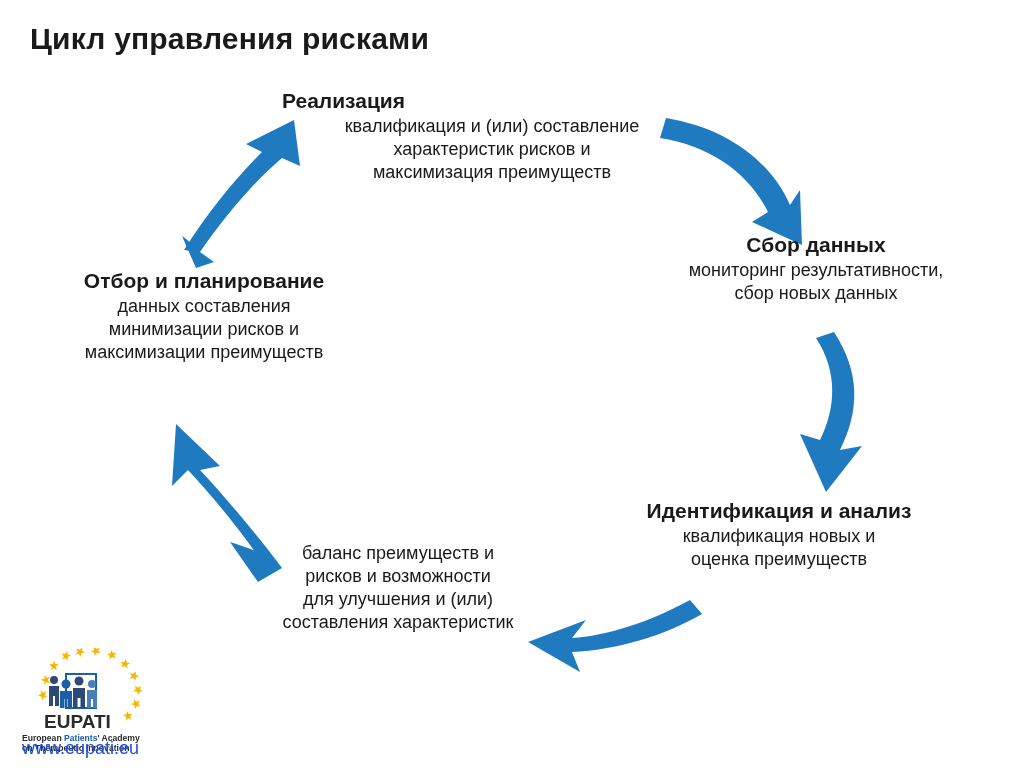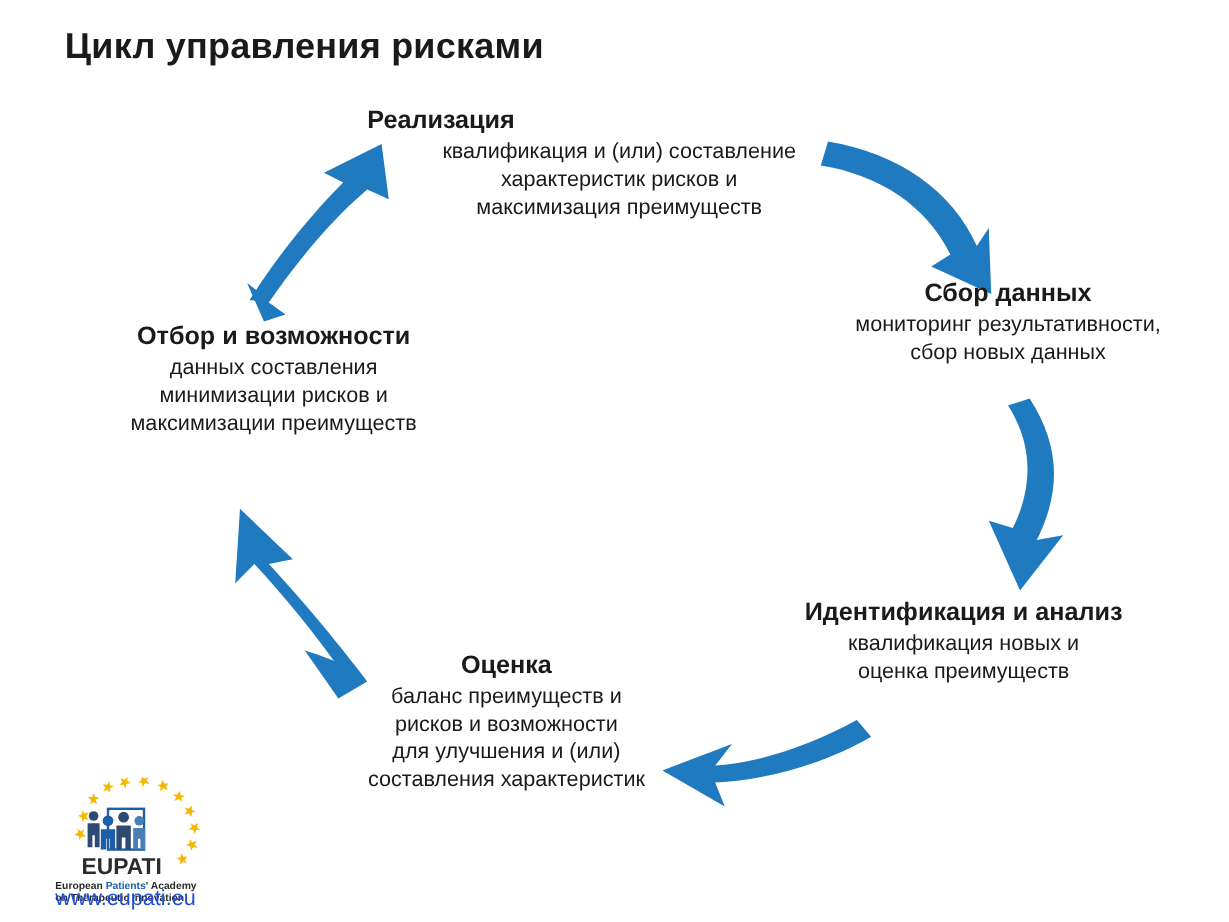--- a/index.html
+++ b/index.html
@@ -8,21 +8,20 @@
     height: 768px;
     background: #ffffff;
     font-family: "Liberation Sans", sans-serif;
     overflow: hidden;
   }
   #slide {
     position: relative;
     width: 936px;
     height: 768px;
     background: #ffffff;
-    margin-left: 24px;
   }
   #title {
     position: absolute;
     left: 30px;
     top: 22px;
     font-size: 30px;
     font-weight: bold;
     color: #1a1a1a;
     letter-spacing: 0.2px;
   }
@@ -118,29 +117,28 @@
     <div class="desc">сбор новых данных</div>
   </div>
 
   <div class="node" id="node-identification">
     <div class="heading">Идентификация и анализ</div>
     <div class="desc">квалификация новых и</div>
     <div class="desc">оценка преимуществ</div>
   </div>
 
   <div class="node" id="node-evaluation">
-    <div class="heading">Оценка</div>
     <div class="desc">баланс преимуществ и</div>
     <div class="desc">рисков и возможности</div>
     <div class="desc">для улучшения и (или)</div>
     <div class="desc">составления характеристик</div>
   </div>
 
   <div class="node" id="node-selection">
-    <div class="heading">Отбор и возможности</div>
+    <div class="heading">Отбор и планирование</div>
     <div class="desc">данных составления</div>
     <div class="desc">минимизации рисков и</div>
     <div class="desc">максимизации преимуществ</div>
   </div>
 
   <svg id="logo" viewBox="0 0 210 104">
 
     <g fill="#f5b800">
       <g transform="translate(48,8) rotate(-60)">
           <polygon points="0,-5 1.5,-1.6 5,-1.6 2.2,0.6 3.2,4 0,1.9 -3.2,4 -2.2,0.6 -5,-1.6 -1.5,-1.6"></polygon>

